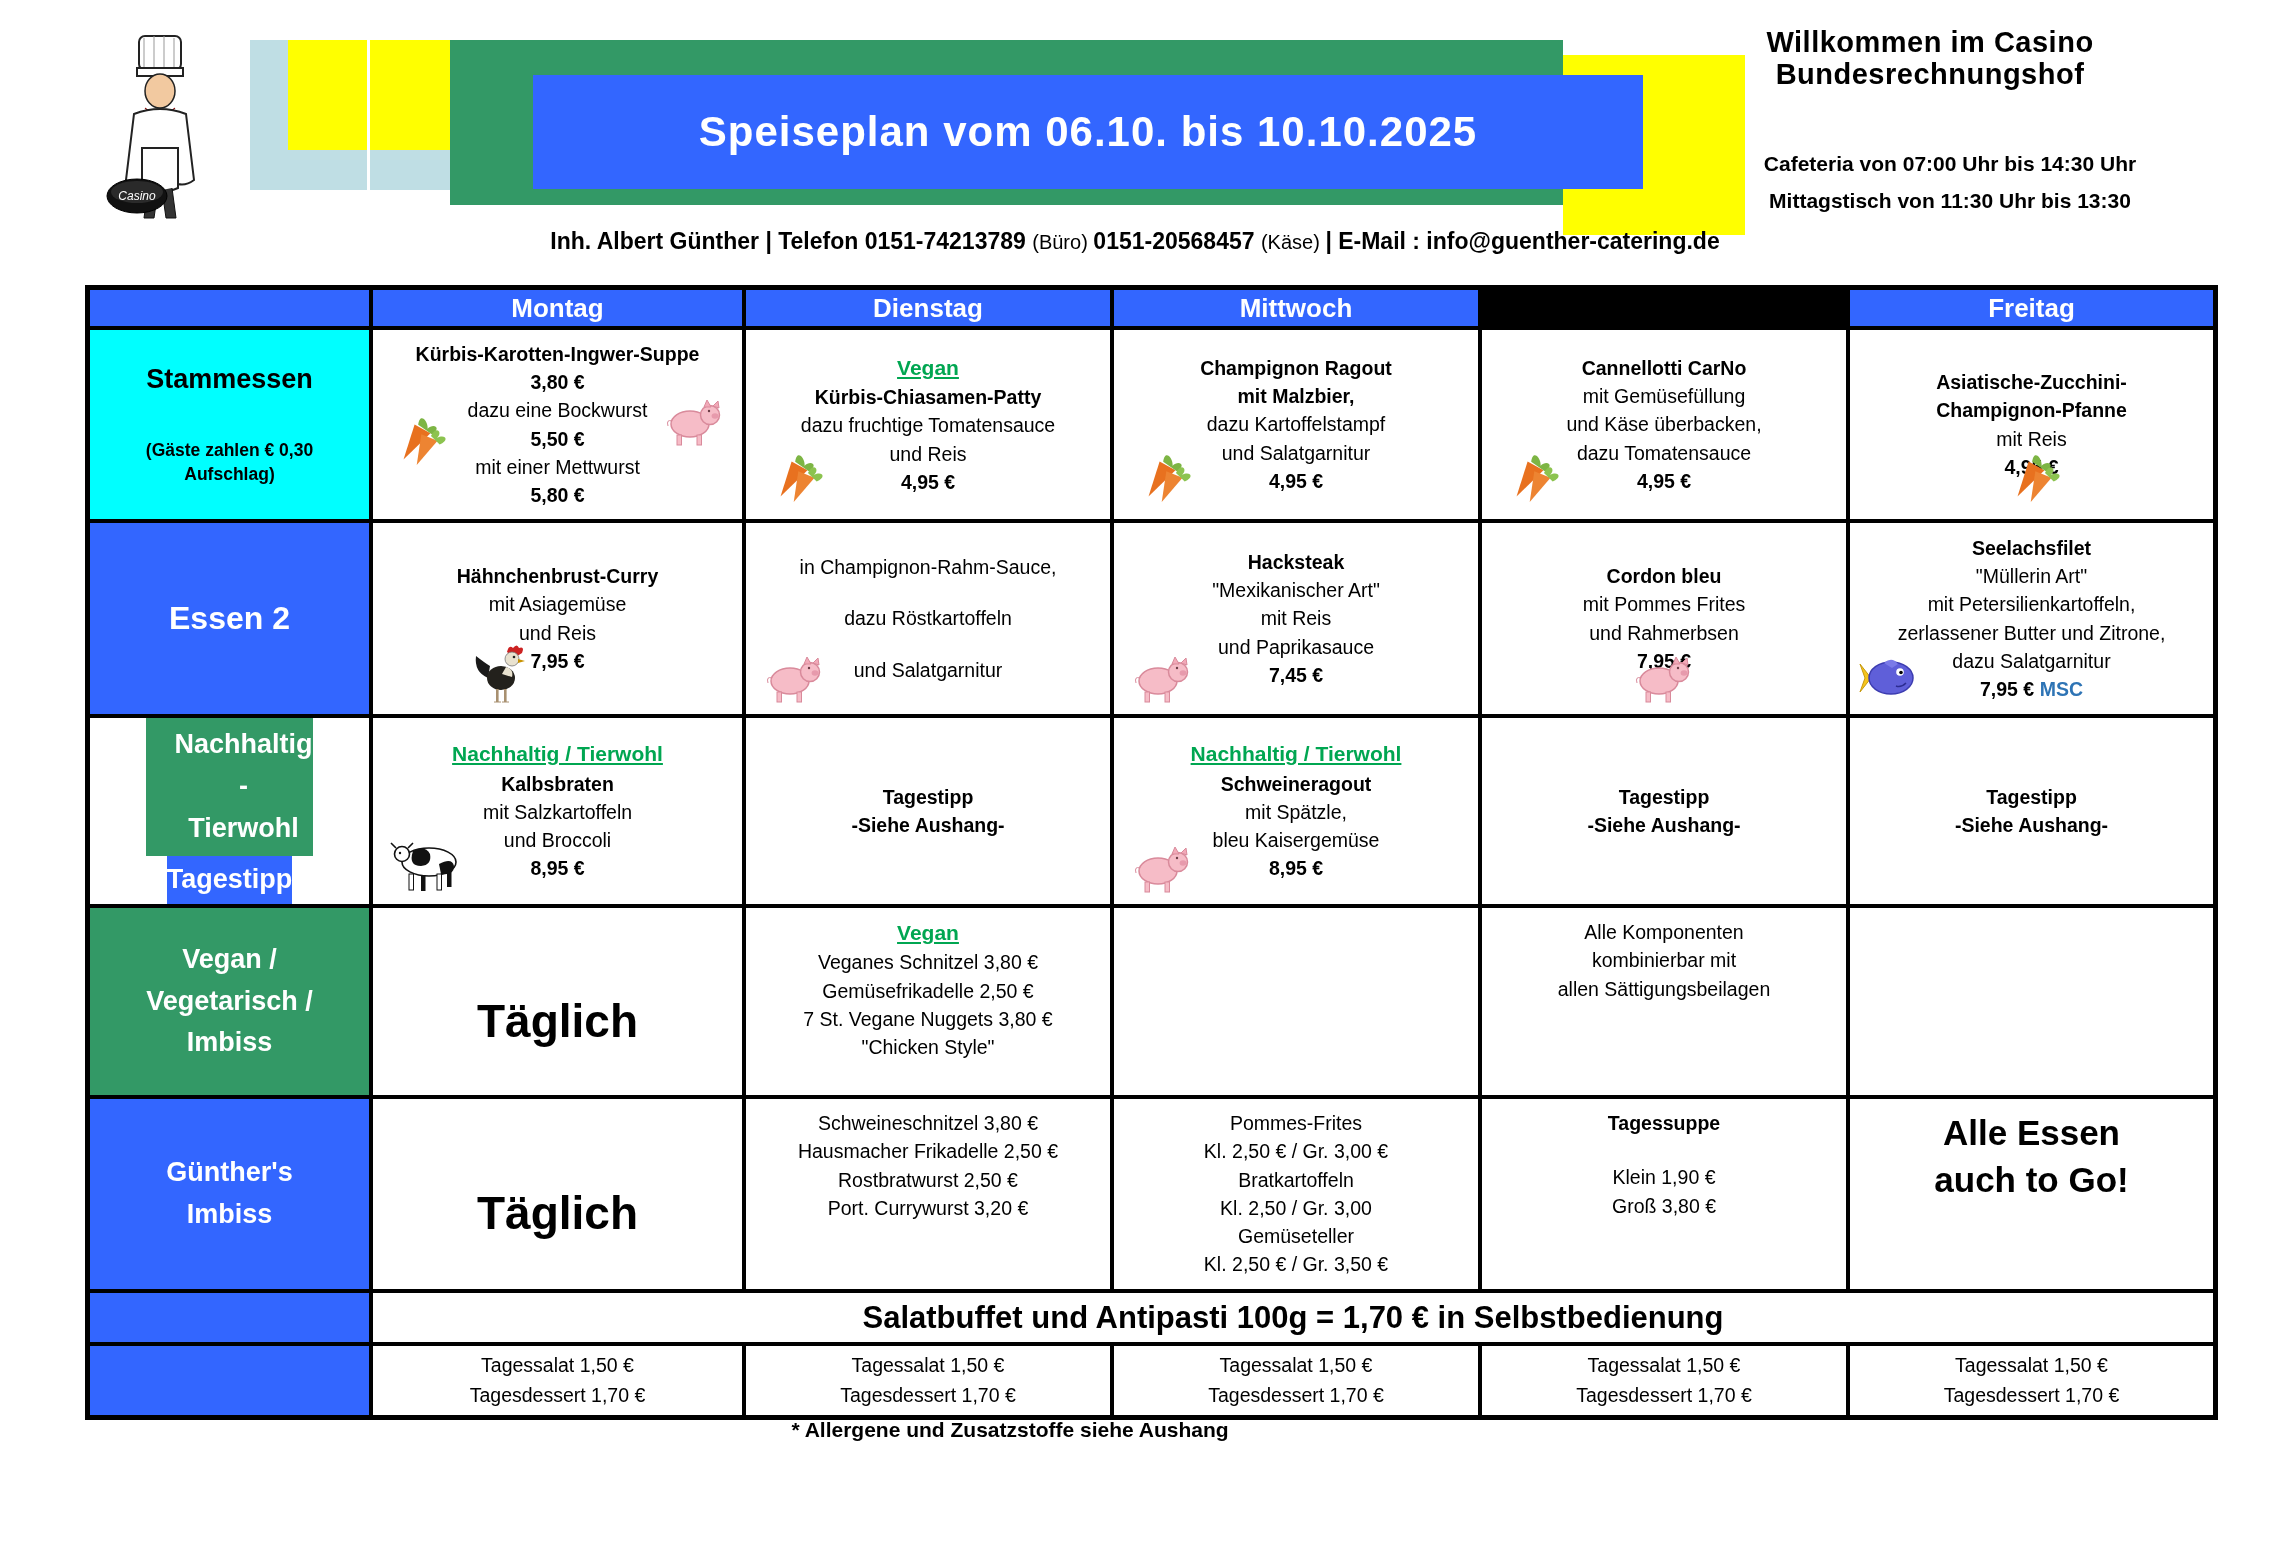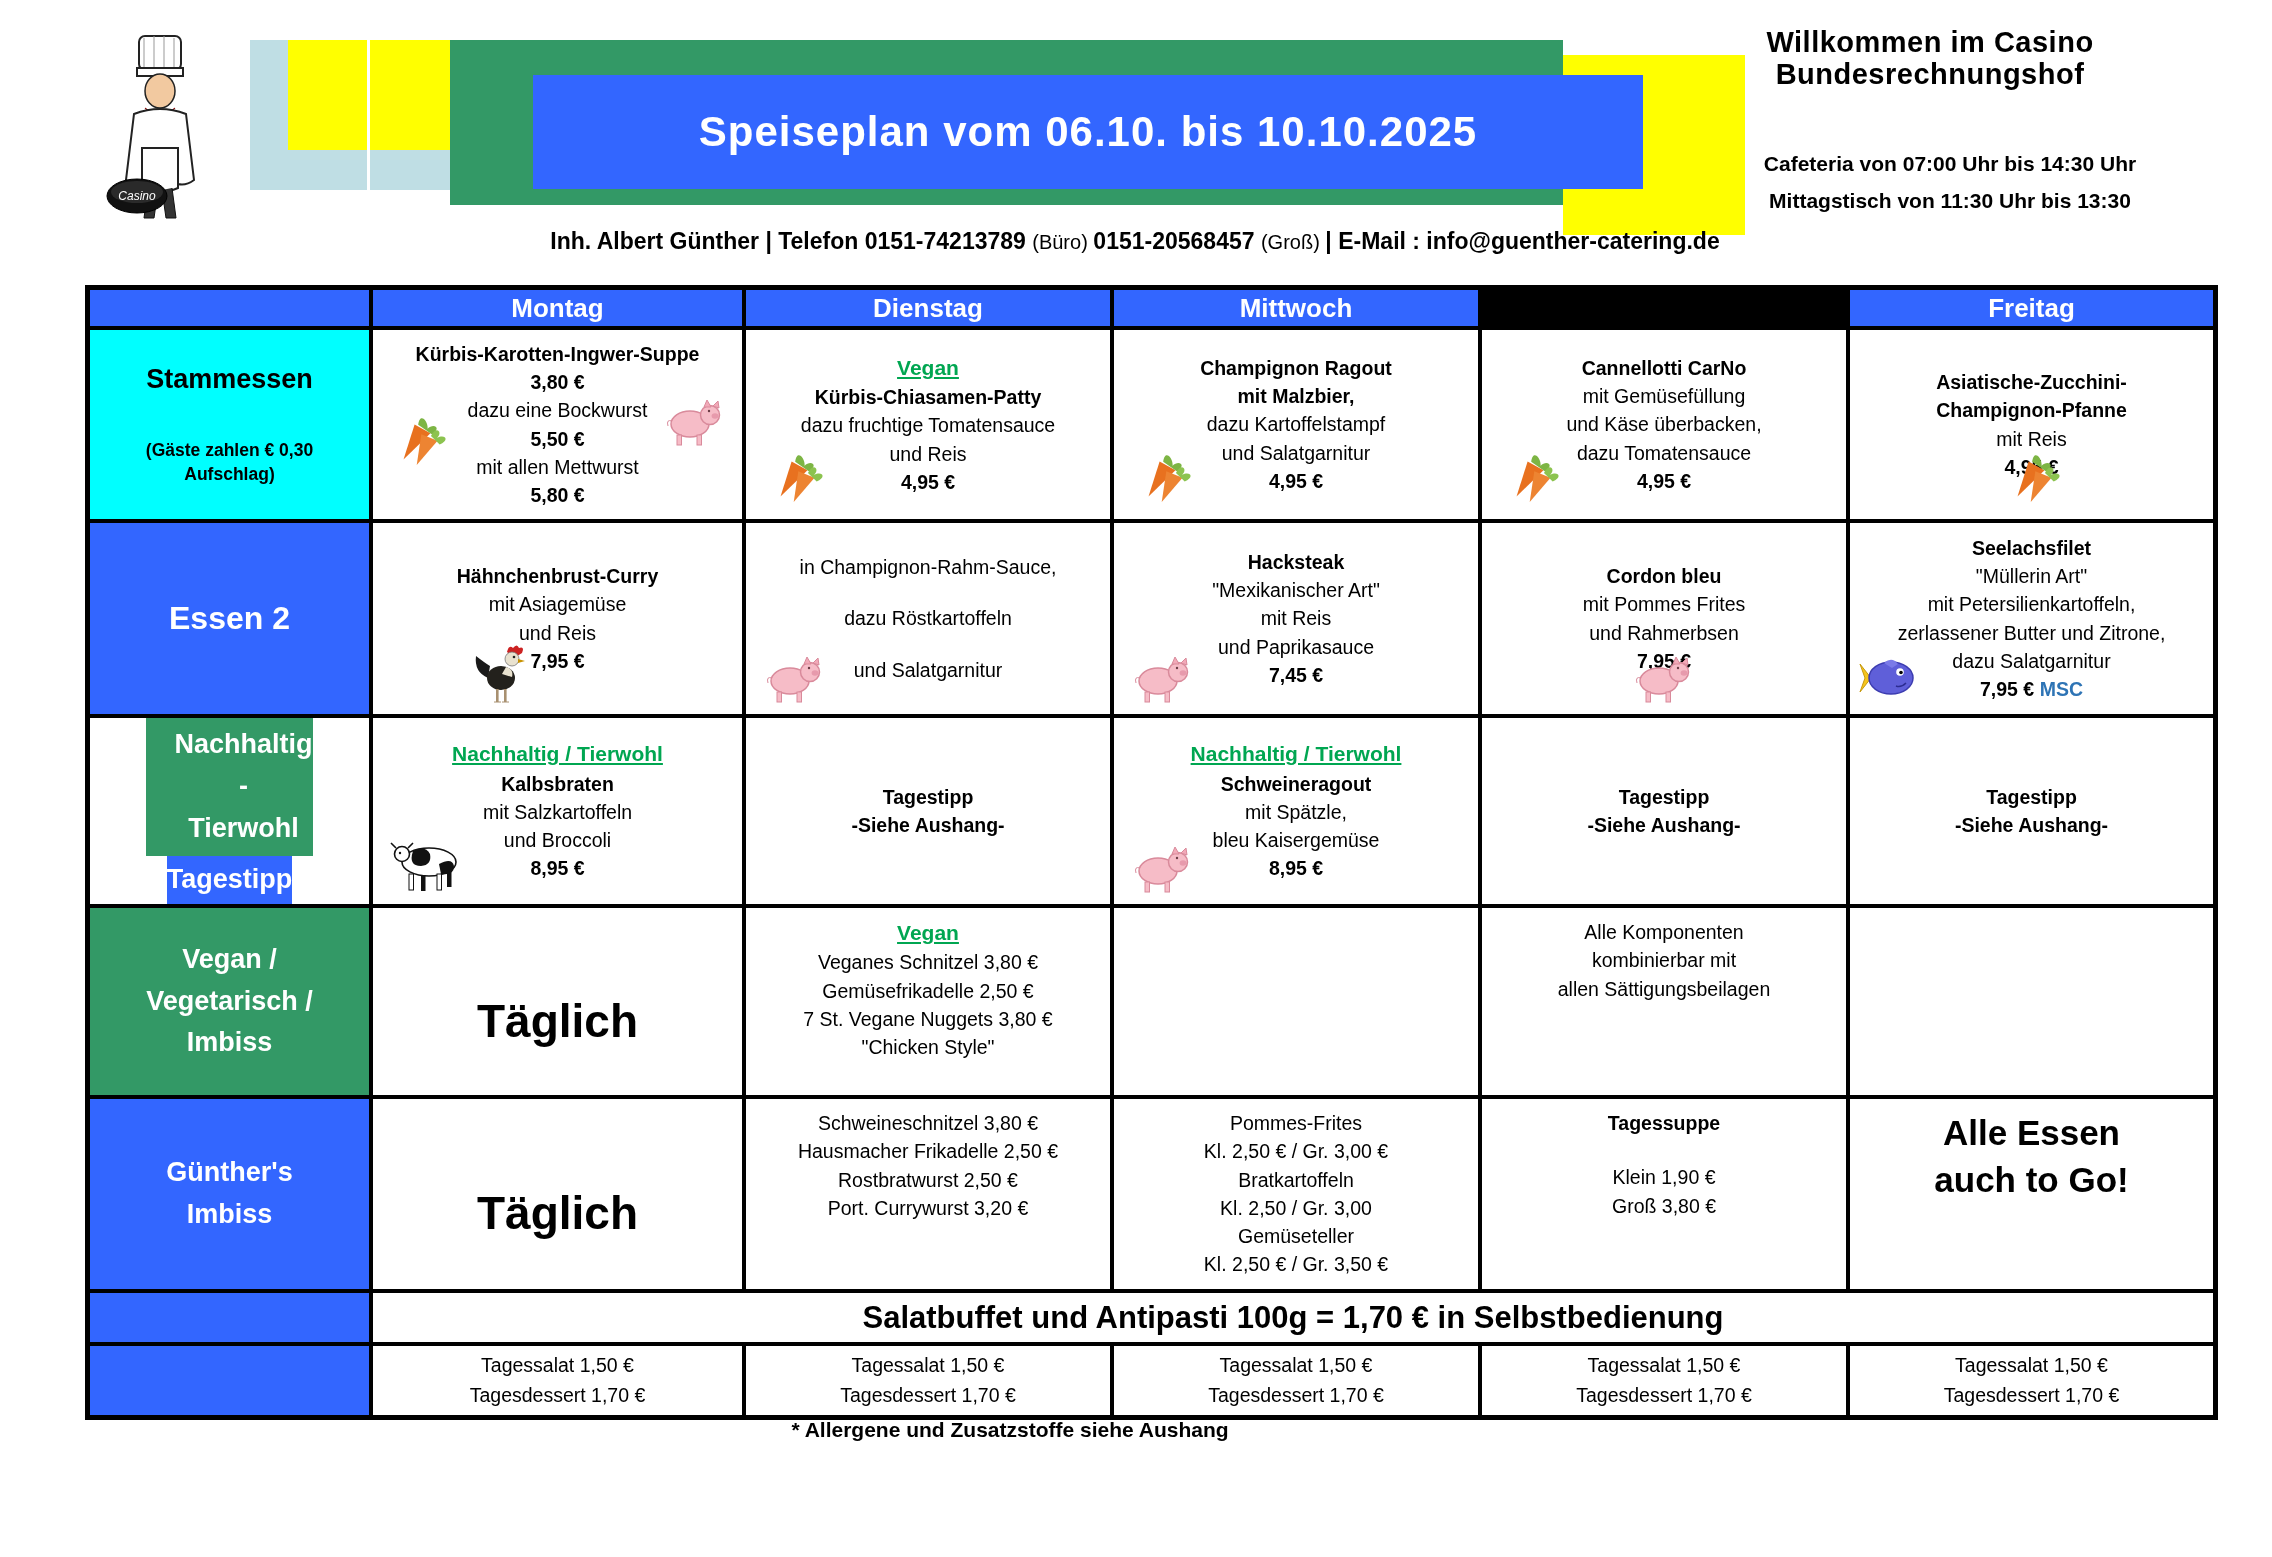--- a/index.html
+++ b/index.html
@@ -95,21 +95,21 @@
 
   <div class="title-banner">Speiseplan vom 06.10. bis 10.10.2025</div>
 
   <div class="welcome">
     <div>Willkommen im Casino</div>
     <div>Bundesrechnungshof</div>
   </div>
   <div class="hours1">Cafeteria von 07:00 Uhr bis 14:30 Uhr</div>
   <div class="hours2">Mittagstisch von 11:30 Uhr bis 13:30</div>
 
-  <div class="contact" id="contact-line"><span>Inh. Albert Günther | Telefon 0151-74213789 </span><span class="thin">(Büro) </span><span>0151-20568457 </span><span class="thin">(Groß) </span><span>| E-Mail : info@guenther-catering.de</span></div>
+  <div class="contact" id="contact-line"><span>Inh. Albert Günther | Telefon 0151-74213789 </span><span class="thin">(Büro) </span><span>0151-20568457 </span><span class="thin">(Käse) </span><span>| E-Mail : info@guenther-catering.de</span></div>
 
   <div class="menu-table" id="menu-grid">
       <div class="tcell bg-blue" style="grid-area: 1 / 1;"></div>
       <div class="tcell bg-blue day-header" style="grid-area: 1 / 2;">
         <div>Montag</div>
       </div>
       <div class="tcell bg-blue day-header" style="grid-area: 1 / 4;">
         <div>Mittwoch</div>
       </div>
       <div class="tcell bg-blue day-header" style="grid-area: 1 / 3;">
@@ -125,21 +125,21 @@
         <div class="label-main-dark">Stammessen</div>
         <div class="label-gap"></div>
         <div class="label-note">(Gäste zahlen € 0,30</div>
         <div class="label-note">Aufschlag)</div>
       </div>
       <div class="tcell" style="grid-area: 2 / 2;">
         <div class="line b">Kürbis-Karotten-Ingwer-Suppe</div>
         <div class="line b">3,80 €</div>
         <div class="line r">dazu eine Bockwurst</div>
         <div class="line b">5,50 €</div>
-        <div class="line r">mit allen Mettwurst</div>
+        <div class="line r">mit einer Mettwurst</div>
         <div class="line b">5,80 €</div>
         <span class="icon pos-mid-left"><svg width="70" height="60" viewBox="0 0 70 60">
             <g transform="rotate(35 35 30)">
               <path d="M20 18 L31 53 L38 16 Z" fill="#E8711F"></path>
               <path d="M31 22 L45 50 L48 18 Z" fill="#ED8432"></path>
               <path d="M23 16 C17 4 30 8 33 14 C34 6 44 4 40 16 Z" fill="#7DB544"></path>
               <path d="M40 18 C38 6 48 8 46 16 C50 8 58 10 52 20 Z" fill="#8CC34F"></path>
             </g>
           </svg></span>
         <span class="icon pos-mid-right"><svg width="66" height="54" viewBox="0 0 66 54">

